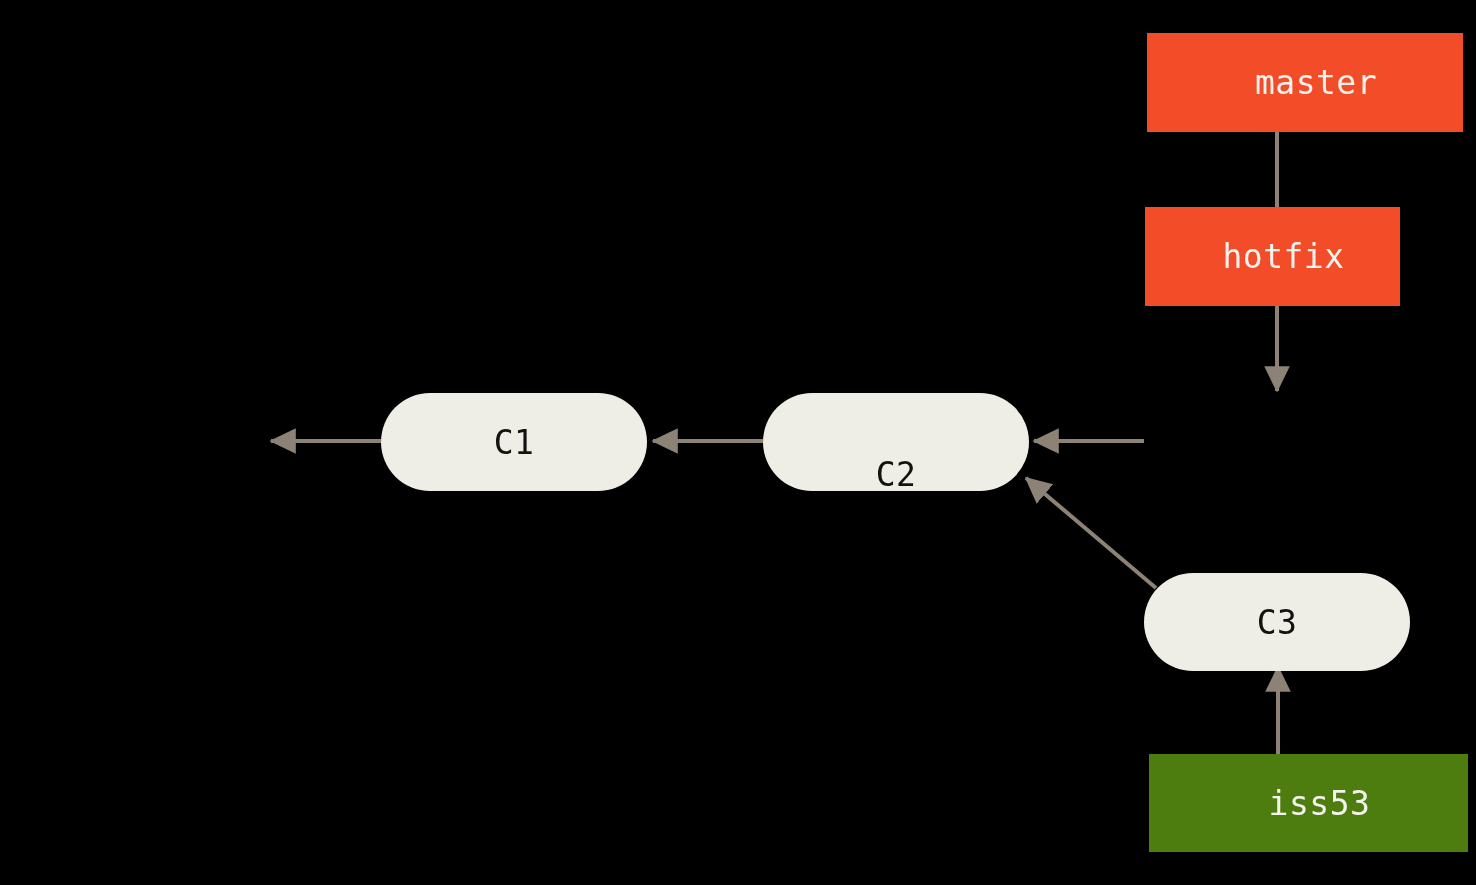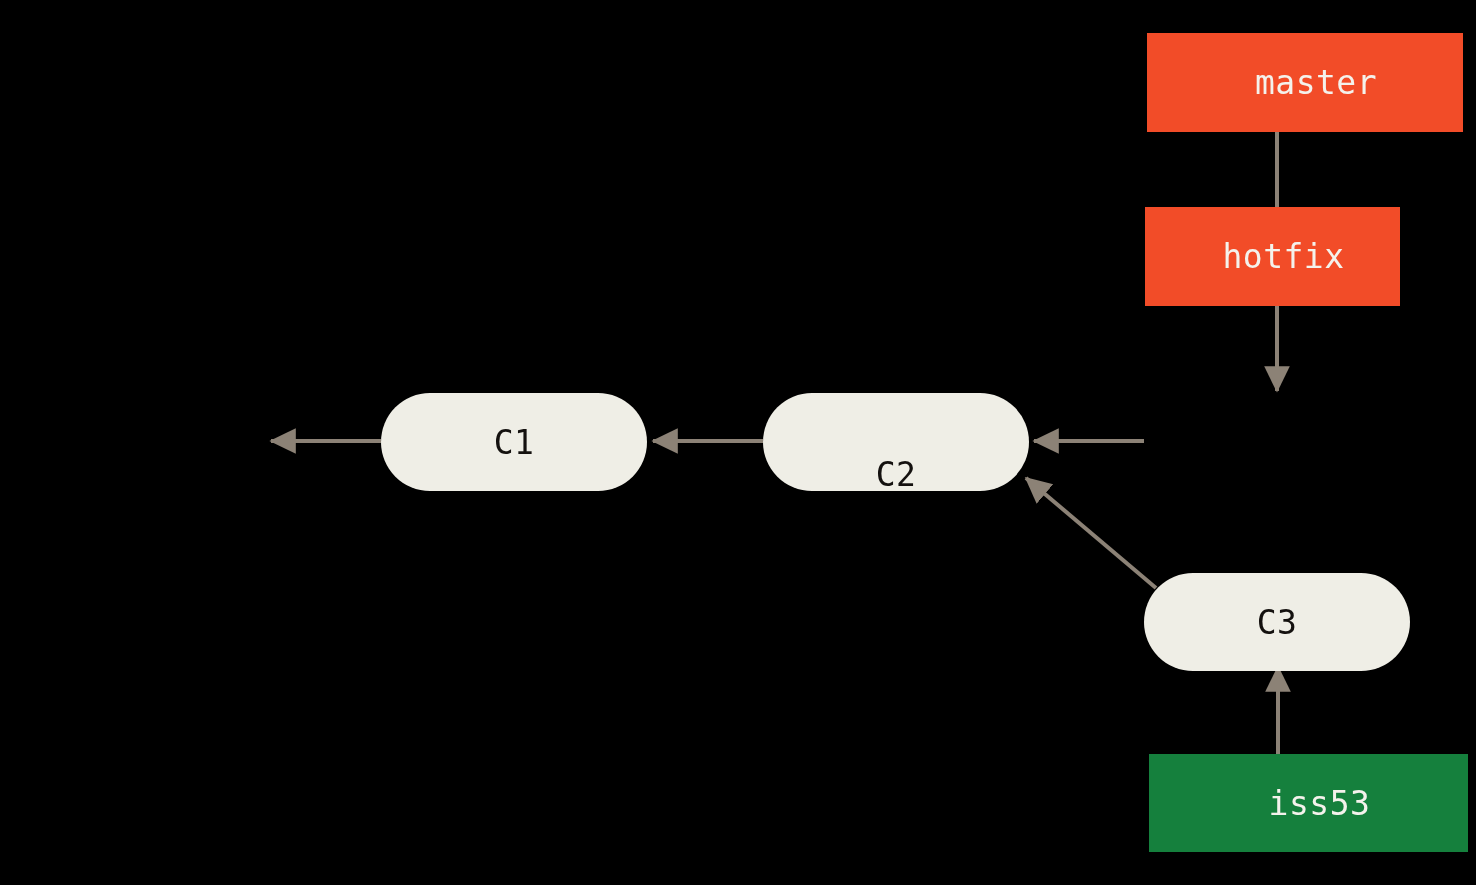--- a/index.html
+++ b/index.html
@@ -84,17 +84,17 @@
   <div class="commit" style="left: 1144px; top: 567px; width: 266px; height: 98px; background: rgb(239, 238, 230); color: rgb(20, 17, 15); margin-top: 6px;">
     <span>C3</span>
   </div>
 
   <div class="branch" style="left: 1147px; top: 33px; width: 316px; height: 99px; background: rgb(242, 76, 40); color: rgb(244, 242, 236);">
     <span>master</span>
   </div>
   <div class="branch" style="left: 1145px; top: 207px; width: 255px; height: 99px; background: rgb(242, 76, 40); color: rgb(244, 242, 236);">
     <span>hotfix</span>
   </div>
-  <div class="branch" style="left: 1149px; top: 754px; width: 319px; height: 98px; background: #15803d; color: rgb(244, 242, 236);">
+  <div class="branch" style="left: 1149px; top: 754px; width: 319px; height: 98px; background: #4d7c0f; color: rgb(244, 242, 236);">
     <span>iss53</span>
   </div>
 
 </div>
 
 </body></html>

